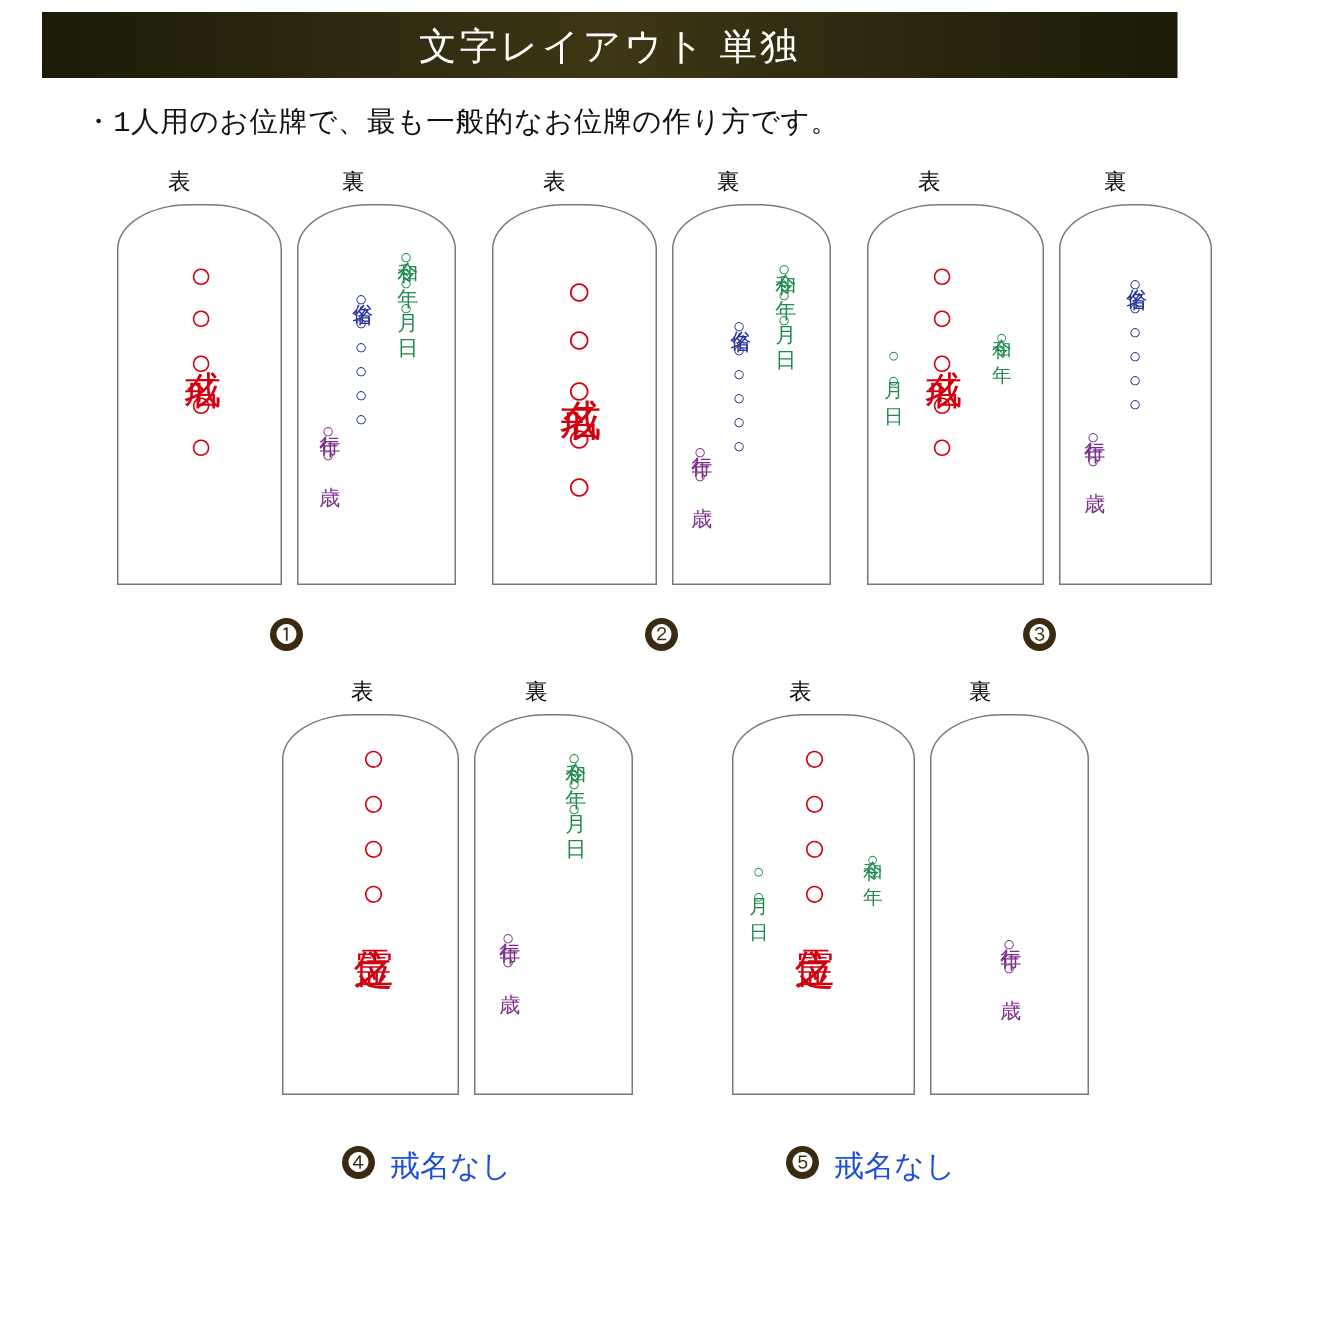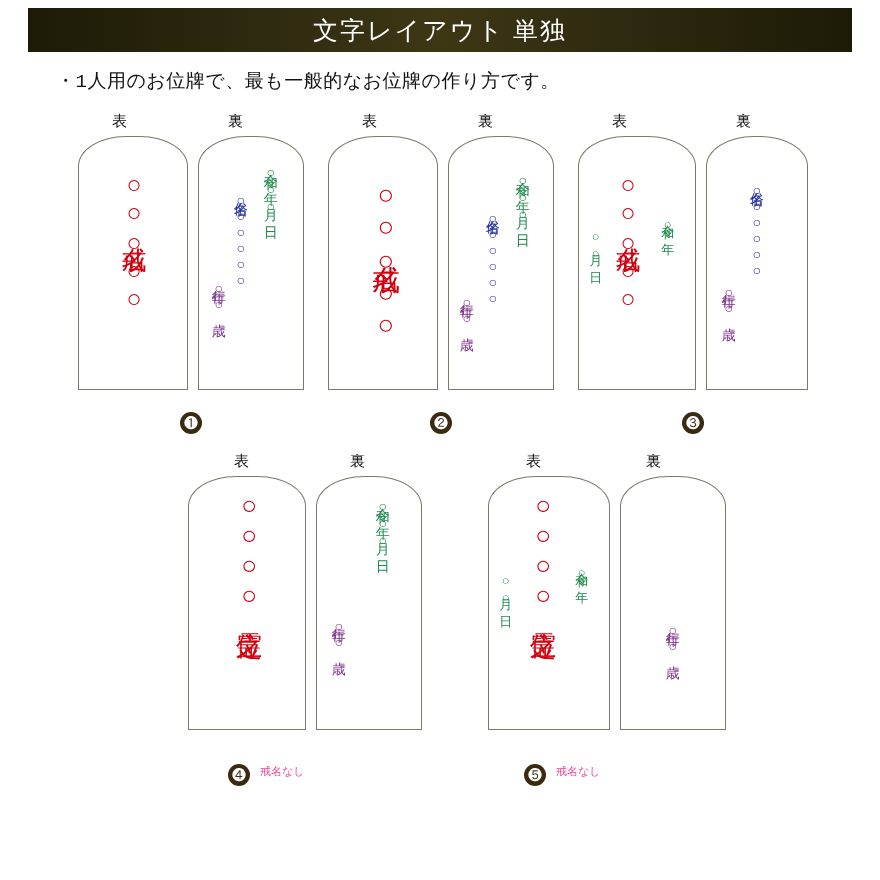--- a/index.html
+++ b/index.html
@@ -6,21 +6,21 @@
   body{
     width:880px;height:880px;
     background:#ffffff;
     font-family:"Liberation Serif","DejaVu Serif",serif;
     color:#1a1a1a;
     position:relative;
     overflow:hidden;
   }
   
   .header{
-    position:absolute;left:28px;top:8px;width:824px;height:44px;
+    position:absolute;left:28px;top:8px;width:757px;height:44px;
     background:linear-gradient(90deg,#1d1a06 0%, #2e2a10 28%, #3d3714 50%, #2e2a10 72%, #1d1a06 100%);
     display:flex;align-items:center;justify-content:center;
   }
   .header-title{
     color:#ffffff;font-size:25px;letter-spacing:2px;
     font-family:"Liberation Serif","DejaVu Serif",serif;
   }
   
   .lead{
     position:absolute;left:56px;top:68px;
@@ -53,21 +53,21 @@
   .c-purple{color:#7b2f8a;}
 
   .num-badge{
     position:absolute;
     width:22px;height:22px;border-radius:50%;
     background:#3a2a12;color:#fff;
     font-size:14px;line-height:22px;text-align:center;
     font-family:"Liberation Sans",sans-serif;
   }
   .num-cap{
-    position:absolute;font-size:11px;color:#ec4899;text-align:right;
+    position:absolute;font-size:20px;color:#1d4ed8;text-align:right;
   }
 </style>
 </head>
 <body>
 
 <div class="header">
   <div class="header-title">文字レイアウト 単独</div>
 </div>
 
 <div class="lead">・1人用のお位牌で、最も一般的なお位牌の作り方です。</div>

